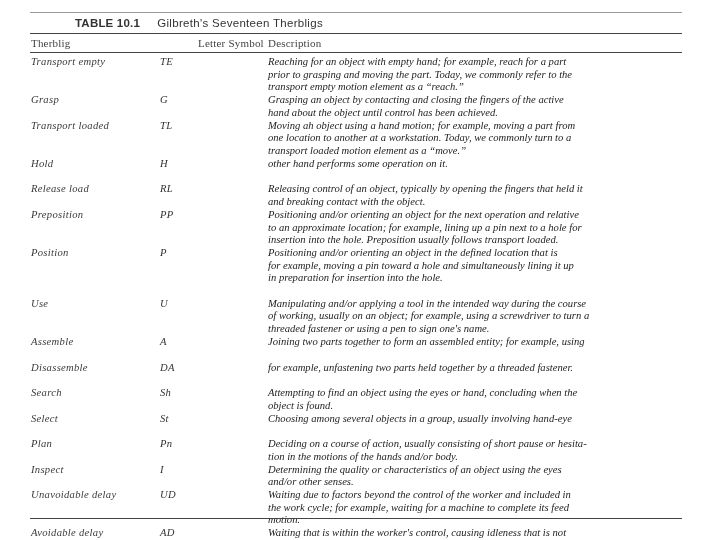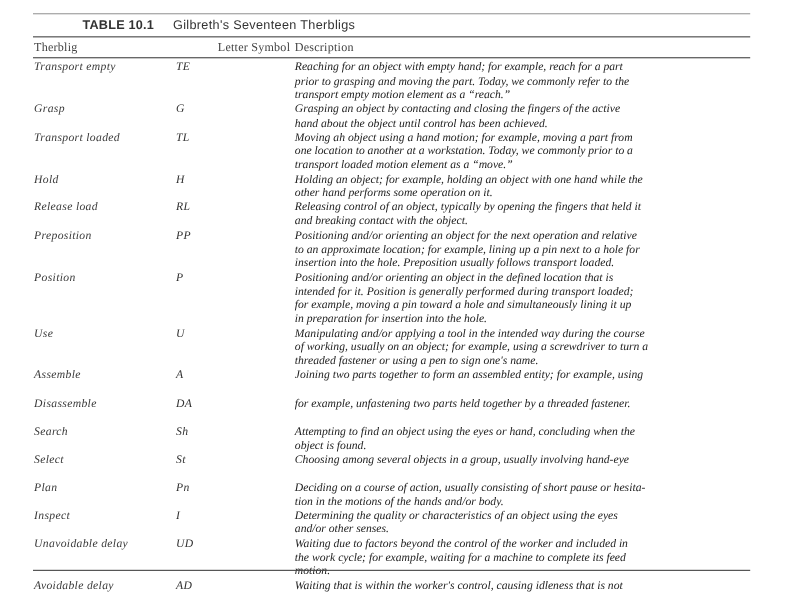--- a/index.html
+++ b/index.html
@@ -58,29 +58,28 @@
       <div class="cell desc">
         <div>Grasping an object by contacting and closing the fingers of the active</div>
         <div>hand about the object until control has been achieved.</div>
       </div>
     </div>
     <div class="row" style="top: 119.7px;">
       <div class="cell therblig">Transport loaded</div>
       <div class="cell sym">TL</div>
       <div class="cell desc">
         <div>Moving ah object using a hand motion; for example, moving a part from</div>
-        <div>one location to another at a workstation. Today, we commonly prior to a</div>
+        <div>one location to another at a workstation. Today, we commonly turn to a</div>
         <div>transport loaded motion element as a “move.”</div>
       </div>
     </div>
     <div class="row" style="top: 157.85px;">
       <div class="cell therblig">Hold</div>
       <div class="cell sym">H</div>
       <div class="cell desc">
-        <div>Holding an object; for example, holding an object with one hand while the</div>
         <div>other hand performs some operation on it.</div>
       </div>
     </div>
     <div class="row" style="top: 183.4px;">
       <div class="cell therblig">Release load</div>
       <div class="cell sym">RL</div>
       <div class="cell desc">
         <div>Releasing control of an object, typically by opening the fingers that held it</div>
         <div>and breaking contact with the object.</div>
       </div>
@@ -92,21 +91,20 @@
         <div>Positioning and/or orienting an object for the next operation and relative</div>
         <div>to an approximate location; for example, lining up a pin next to a hole for</div>
         <div>insertion into the hole. Preposition usually follows transport loaded.</div>
       </div>
     </div>
     <div class="row" style="top: 247.1px;">
       <div class="cell therblig">Position</div>
       <div class="cell sym">P</div>
       <div class="cell desc">
         <div>Positioning and/or orienting an object in the defined location that is</div>
-        <div>intended for it. Position is generally performed during transport loaded;</div>
         <div>for example, moving a pin toward a hole and simultaneously lining it up</div>
         <div>in preparation for insertion into the hole.</div>
       </div>
     </div>
     <div class="row" style="top: 297.85px;">
       <div class="cell therblig">Use</div>
       <div class="cell sym">U</div>
       <div class="cell desc">
         <div>Manipulating and/or applying a tool in the intended way during the course</div>
         <div>of working, usually on an object; for example, using a screwdriver to turn a</div>

